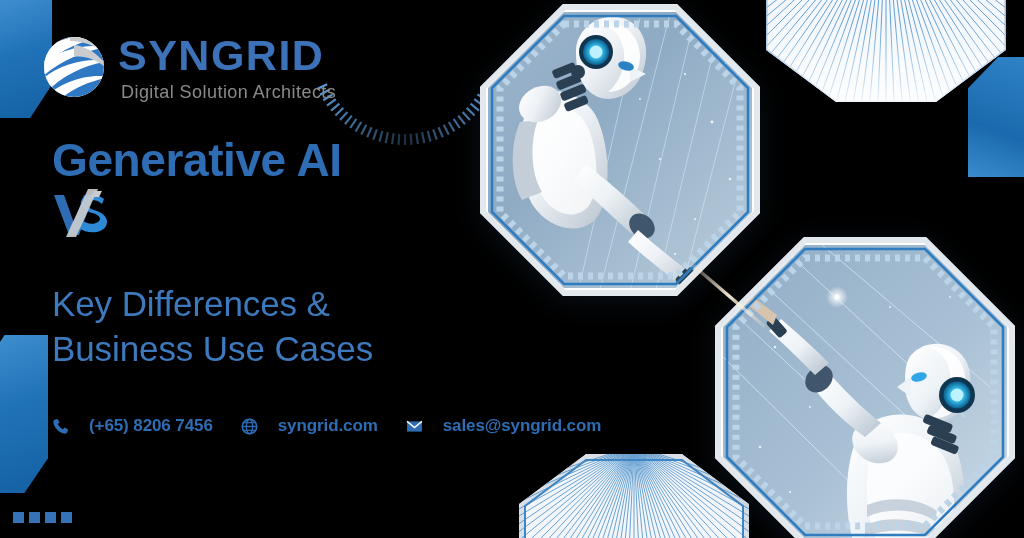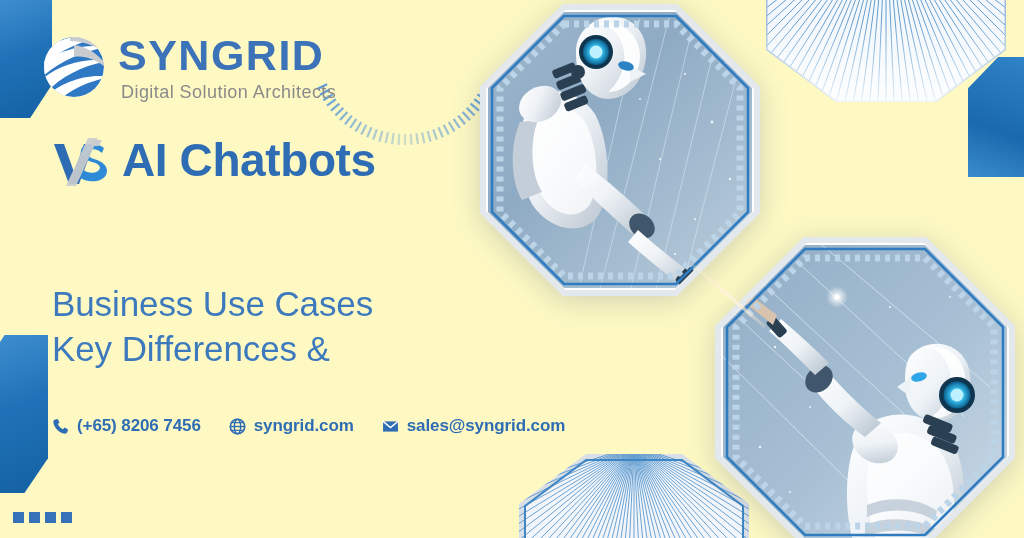--- a/index.html
+++ b/index.html
@@ -5,21 +5,21 @@
   html,body{margin:0;padding:0;}
   body{
     width:1024px;height:538px;
     background:#ffffff;
     font-family:"Liberation Sans", sans-serif;
     overflow:hidden;
   }
   #banner{
     position:relative;
     width:1024px;height:538px;
-    background:#fef9c3;
+    background:#000000;
     overflow:hidden;
   }
 
   
   .edge-shape{
     position:absolute;
     background:linear-gradient(160deg,#3f8fd0 0%,#2072b8 45%,#1461a3 100%);
   }
   #edge-top{
     left:0;top:-2px;width:52px;height:120px;
@@ -94,21 +94,21 @@
     position:absolute;left:52px;top:282px;width:430px;
     font-size:35px;font-weight:400;color:#3c79bd;
     line-height:1.28;letter-spacing:-.1px;
   }
 
   #contact-row{
     position:absolute;left:52px;top:416px;
     display:flex;align-items:center;gap:28px;
   }
   .contact-item{
-    display:flex;align-items:center;gap:8px;
+    display:flex;align-items:center;gap:20px;
     font-size:17px;font-weight:700;color:#2e6db4;
     letter-spacing:-.1px;white-space:nowrap;
   }
   .contact-icon{width:17px;height:17px;flex:none;display:block;}
 </style>
 </head>
 <body>
 
 <div id="banner">
 
@@ -548,36 +548,36 @@
         </g>
       </g>
     </svg>
     <div id="logo-words">
       <span id="logo-title">SYNGRID</span>
       <span id="logo-tagline">Digital Solution Architects</span>
     </div>
   </div>
 
   <div id="headline">
+    <div class="h-line" id="h-line1">Generative AI</div>
     <div class="h-line" id="h-line2">
       <svg id="vs-mark" viewBox="0 0 58 50">
         <path d="M2,8 L12,8 L22,36 L32,8 L42,8 L27,48 L17,48 Z" fill="#2e6db4"></path>
         <path d="M52,12 C46,7 34,6 30,12 C26,18 32,24 40,26 C48,28 50,32 46,35
                  C42,38 34,37 30,33 L27,41 C34,47 50,47 54,39 C58,31 50,25 42,23
                  C36,21 34,18 37,15 C40,12 46,13 50,17 Z" fill="#2e8ad6"></path>
         <path d="M36,2 L46,2 L24,50 L14,50 Z" fill="#c9ccce" opacity=".92"></path>
         <path d="M42,4 L50,4 L47,10 L39,10 Z" fill="#c9ccce"></path>
       </svg>
-      <span>AI Chatbots</span>
     </div>
   </div>
 
   <div id="subhead">
+    <div>Key Differences &amp;</div>
     <div>Business Use Cases</div>
-    <div>Key Differences &amp;</div>
   </div>
 
   <div id="contact-row">
 
     <div class="contact-item">
       <svg class="contact-icon" viewBox="0 0 16 16">
         <path d="M3.2,1.4 L5.4,1 L7,4.3 L5.5,5.6 C6.1,7.5 8.5,9.9 10.4,10.5
                  L11.7,9 L15,10.6 L14.6,12.8 C14.4,14.1 13.1,15 11.6,14.7
                  C6.6,13.8 2.2,9.4 1.3,4.4 C1,2.9 1.9,1.6 3.2,1.4 Z" fill="#2e6db4"></path>
       </svg>

